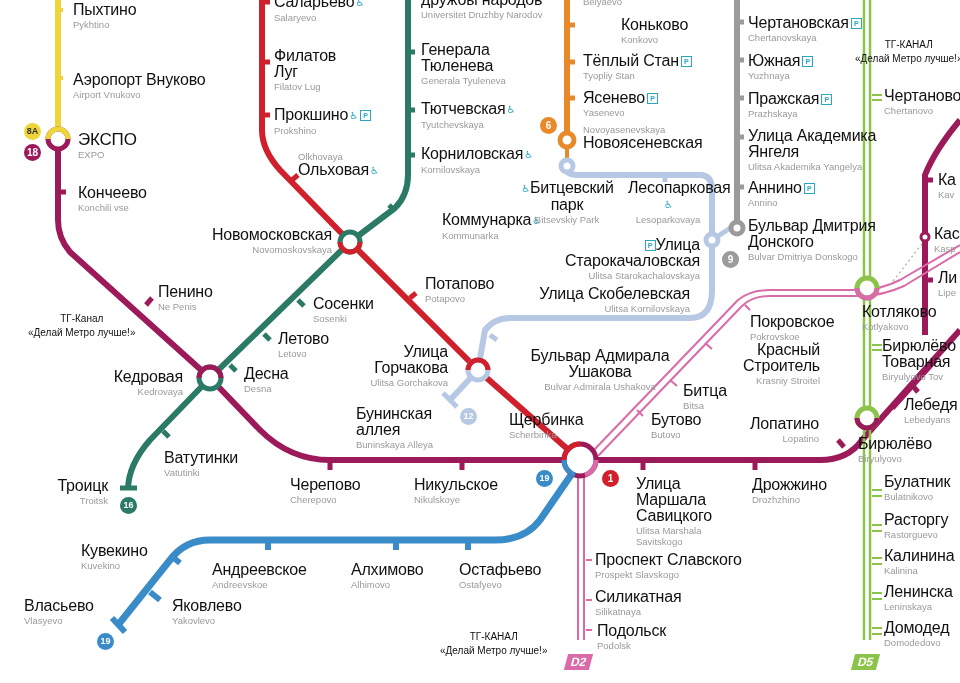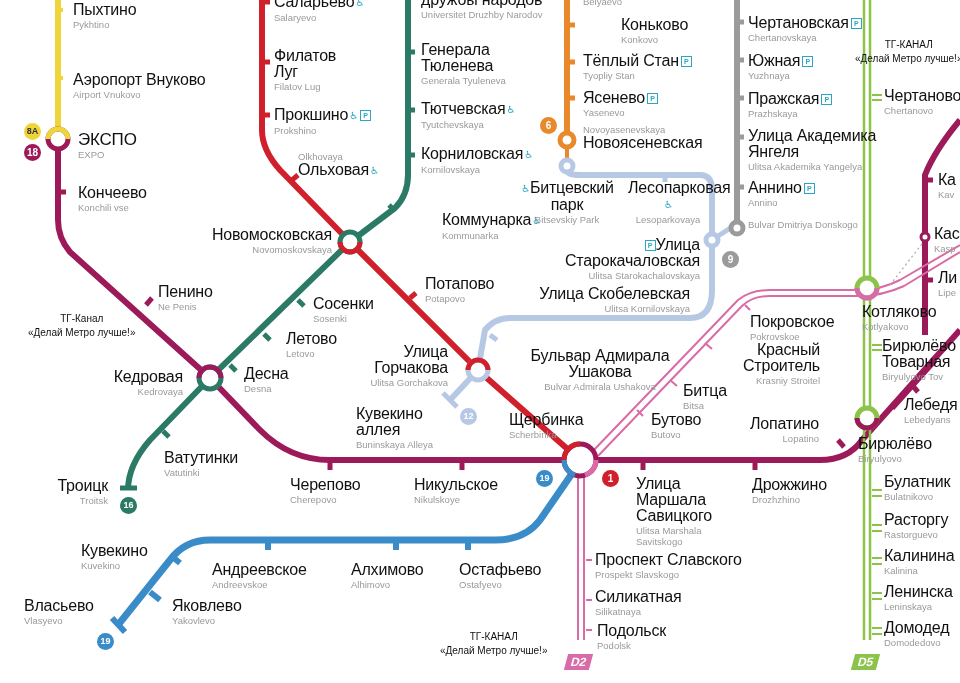--- a/index.html
+++ b/index.html
@@ -210,21 +210,21 @@
     <span class="en">Troitsk</span>
   </div>
 <div class="st" style="left:164px;top:450px;">
     <span class="ru">Ватутинки</span>
     <span class="en">Vatutinki</span>
   </div>
 <div class="st" style="left:244px;top:366px;">
     <span class="ru">Десна</span>
     <span class="en">Desna</span>
   </div>
-<div class="st" style="left:278px;top:331px;margin-left:8px;">
+<div class="st" style="left:278px;top:331px;">
     <span class="ru">Летово</span>
     <span class="en">Letovo</span>
   </div>
 <div class="st" style="left:313px;top:296px;">
     <span class="ru">Сосенки</span>
     <span class="en">Sosenki</span>
   </div>
 <div class="st" style="left:398px;top:212px;margin-left:44px;">
     <span class="ru"><span>Коммунарка</span><span class="acc">♿</span></span>
     <span class="en">Kommunarka</span>
@@ -276,21 +276,21 @@
 <div class="st right" style="right:270px;top:286px;">
     <span class="ru">Улица Скобелевская</span>
     <span class="en">Ulitsa Kornilovskaya</span>
   </div>
 <div class="st" style="left:425px;top:276px;">
     <span class="ru">Потапово</span>
     <span class="en">Potapovo</span>
   </div>
 <div class="st right" style="right:512px;top:344px;"><span class="ru" style="width:76px;white-space:normal;display:inline-block;">Улица Горчакова</span><span class="en">Ulitsa Gorchakova</span></div>
 <div class="st" style="left:356px;top:406px;">
-    <span class="ru" style="width:90px;white-space:normal;">Кувекино аллея</span>
+    <span class="ru" style="width:90px;white-space:normal;">Бунинская аллея</span>
     <span class="en">Buninskaya Alleya</span>
   </div>
 <div class="st" style="left:515px;top:348px;text-align:center;">
     <span class="ru" style="width:170px;white-space:normal;">Бульвар Адмирала Ушакова</span>
     <span class="en">Bulvar Admirala Ushakova</span>
   </div>
 <div class="st" style="left:509px;top:412px;">
     <span class="ru">Щербинка</span>
     <span class="en">Scherbinka</span>
   </div>
@@ -380,20 +380,21 @@
   </div>
 <div class="st" style="left:748px;top:128px;">
     <span class="ru" style="width:150px;white-space:normal;">Улица Академика Янгеля</span>
     <span class="en">Ulitsa Akademika Yangelya</span>
   </div>
 <div class="st" style="left:748px;top:180px;">
     <span class="ru"><span>Аннино</span><span class="park">P</span></span>
     <span class="en">Annino</span>
   </div>
 <div class="st" style="left:748px;top:218px;">
+    <span class="ru" style="width:150px;white-space:normal;">Бульвар Дмитрия Донского</span>
     <span class="en">Bulvar Dmitriya Donskogo</span>
   </div>
 <div class="st right" style="right:260px;top:237px;">
     <span class="ru" style="visibility:hidden;">Улица</span>
   </div>
 <div class="st" style="left:884px;top:88px;">
     <span class="ru">Чертаново</span>
     <span class="en">Chertanovo</span>
   </div>
 <div class="st" style="left:862px;top:304px;">

